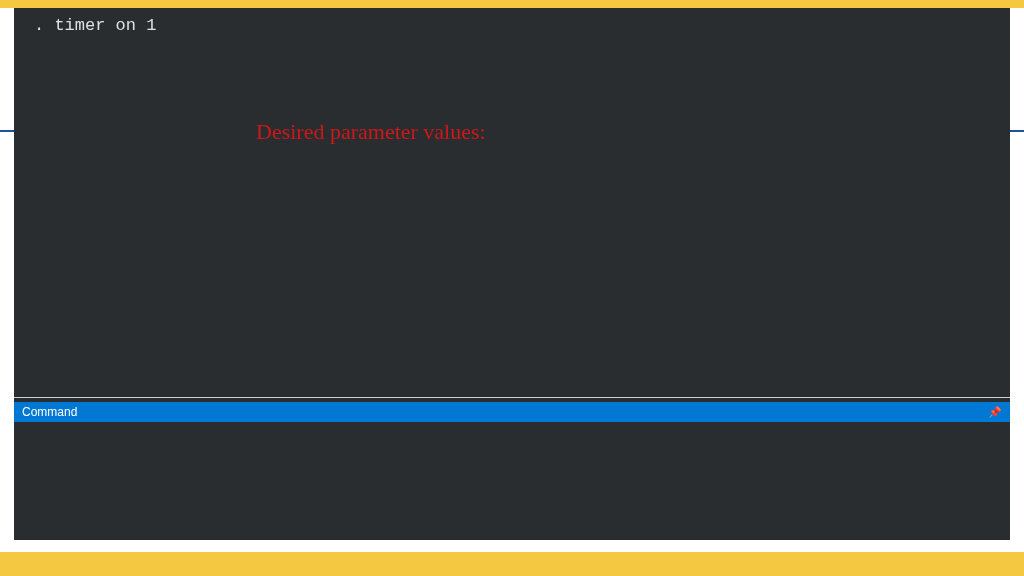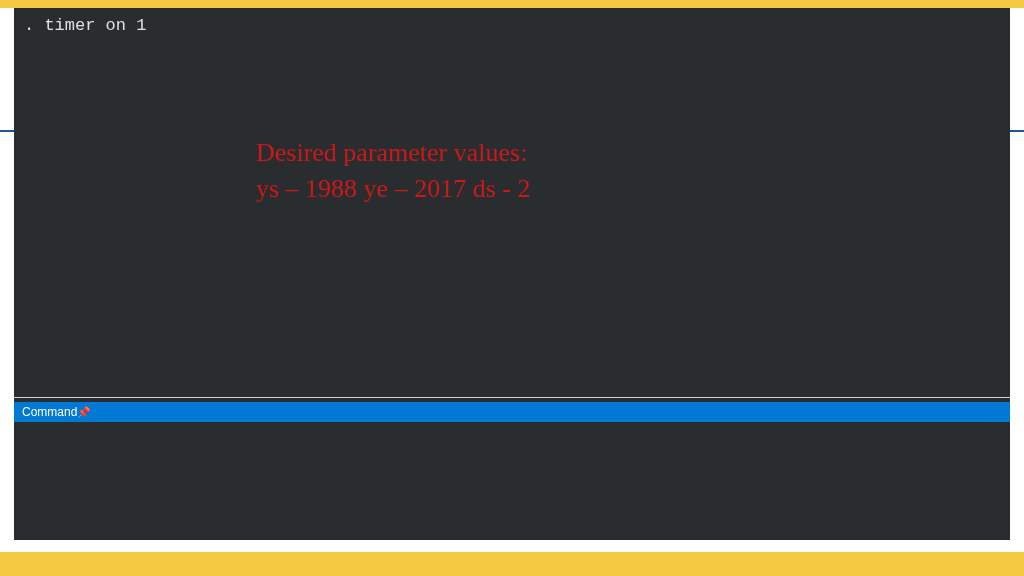--- a/index.html
+++ b/index.html
@@ -24,21 +24,21 @@
       left: 0;
     }
     .results-panel {
       position: absolute;
       top: 8px;
       left: 14px;
       right: 14px;
       height: 404px;
       background: #2a2d30;
       color: #e0e0e0;
-      padding: 4px 10px;
+      padding: 4px 20px;
       font-size: 17px;
       line-height: 1.6;
       overflow-y: auto;
     }
     .results-panel::-webkit-scrollbar {
       width: 10px;
     }
     .results-panel::-webkit-scrollbar-track {
       background: #2a2d30;
     }
@@ -58,25 +58,25 @@
       position: absolute;
       top: 130px;
       left: 0;
       height: 2px;
       background: #1a5599;
       width: 100%;
       z-index: 0;
     }
     .annotation {
       position: absolute;
-      top: 135px;
+      top: 117px;
       left: 256px;
       color: #cc1818;
       font-family: 'Times New Roman', Times, serif;
-      font-size: 26px;
+      font-size: 22px;
       line-height: 1.4;
       z-index: 5;
     }
     .separator {
       position: absolute;
       top: 397px;
       left: 14px;
       right: 14px;
       height: 1px;
       background: #d0d0d0;
@@ -86,20 +86,21 @@
       top: 402px;
       left: 14px;
       right: 14px;
       height: 20px;
       background: #0078d4;
       color: #ffffff;
       font-family: 'Segoe UI', Tahoma, sans-serif;
       font-size: 12px;
       padding: 2px 8px;
       display: flex;
+      justify-content: space-between;
       align-items: center;
     }
     .pin-icon {
       font-size: 11px;
       color: #ffffff;
     }
     .command-input-area {
       position: absolute;
       top: 422px;
       left: 14px;
@@ -142,21 +143,20 @@
 <div class="blue-rule"></div>
 
 <div class="results-panel">
   <div class="cmd-line">. timer on 1</div>
   <div class="cmd-line">&nbsp;</div>
   <div class="scroll-indicator">⌄</div>
 </div>
 
 <div class="annotation">
   <div>Desired parameter values:</div>
-  <div>ys – 1988 ye – 2017 ds - 2</div>
 </div>
 
 <div class="separator"></div>
 
 <div class="command-header">
   <span>Command</span>
   <span class="pin-icon">📌</span>
 </div>
 
 <textarea class="command-input-area" value="" style=""></textarea>

